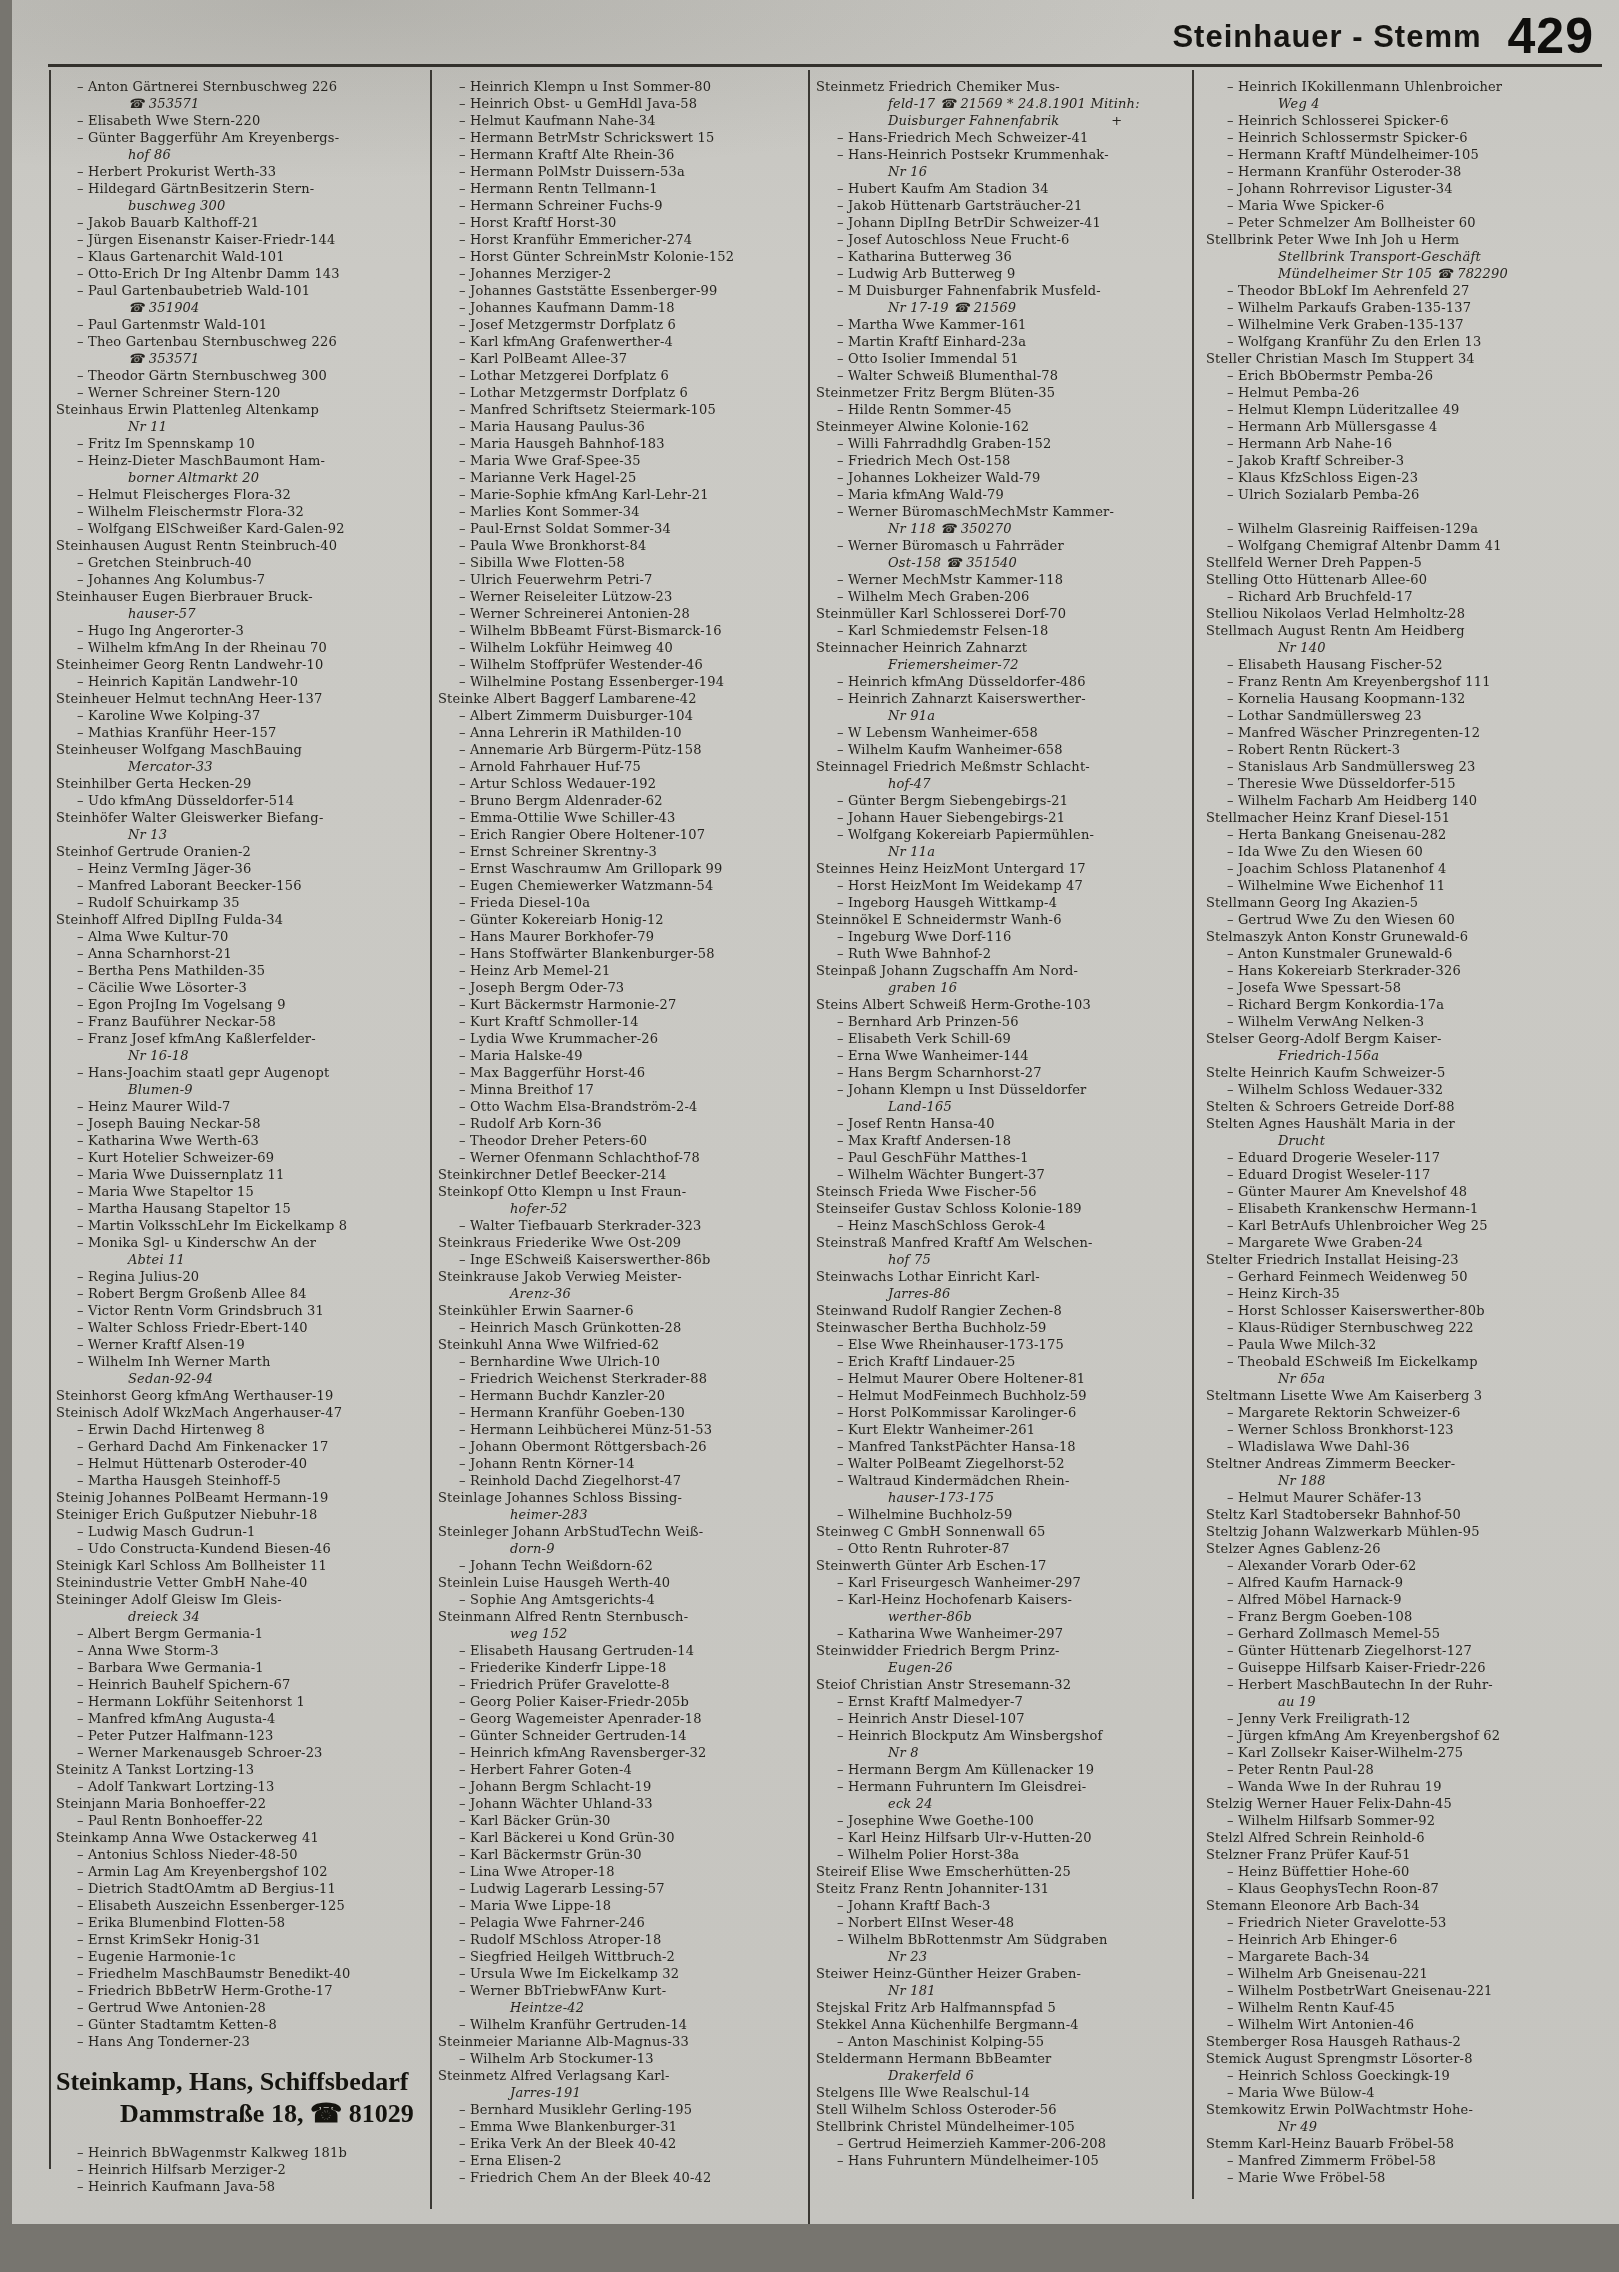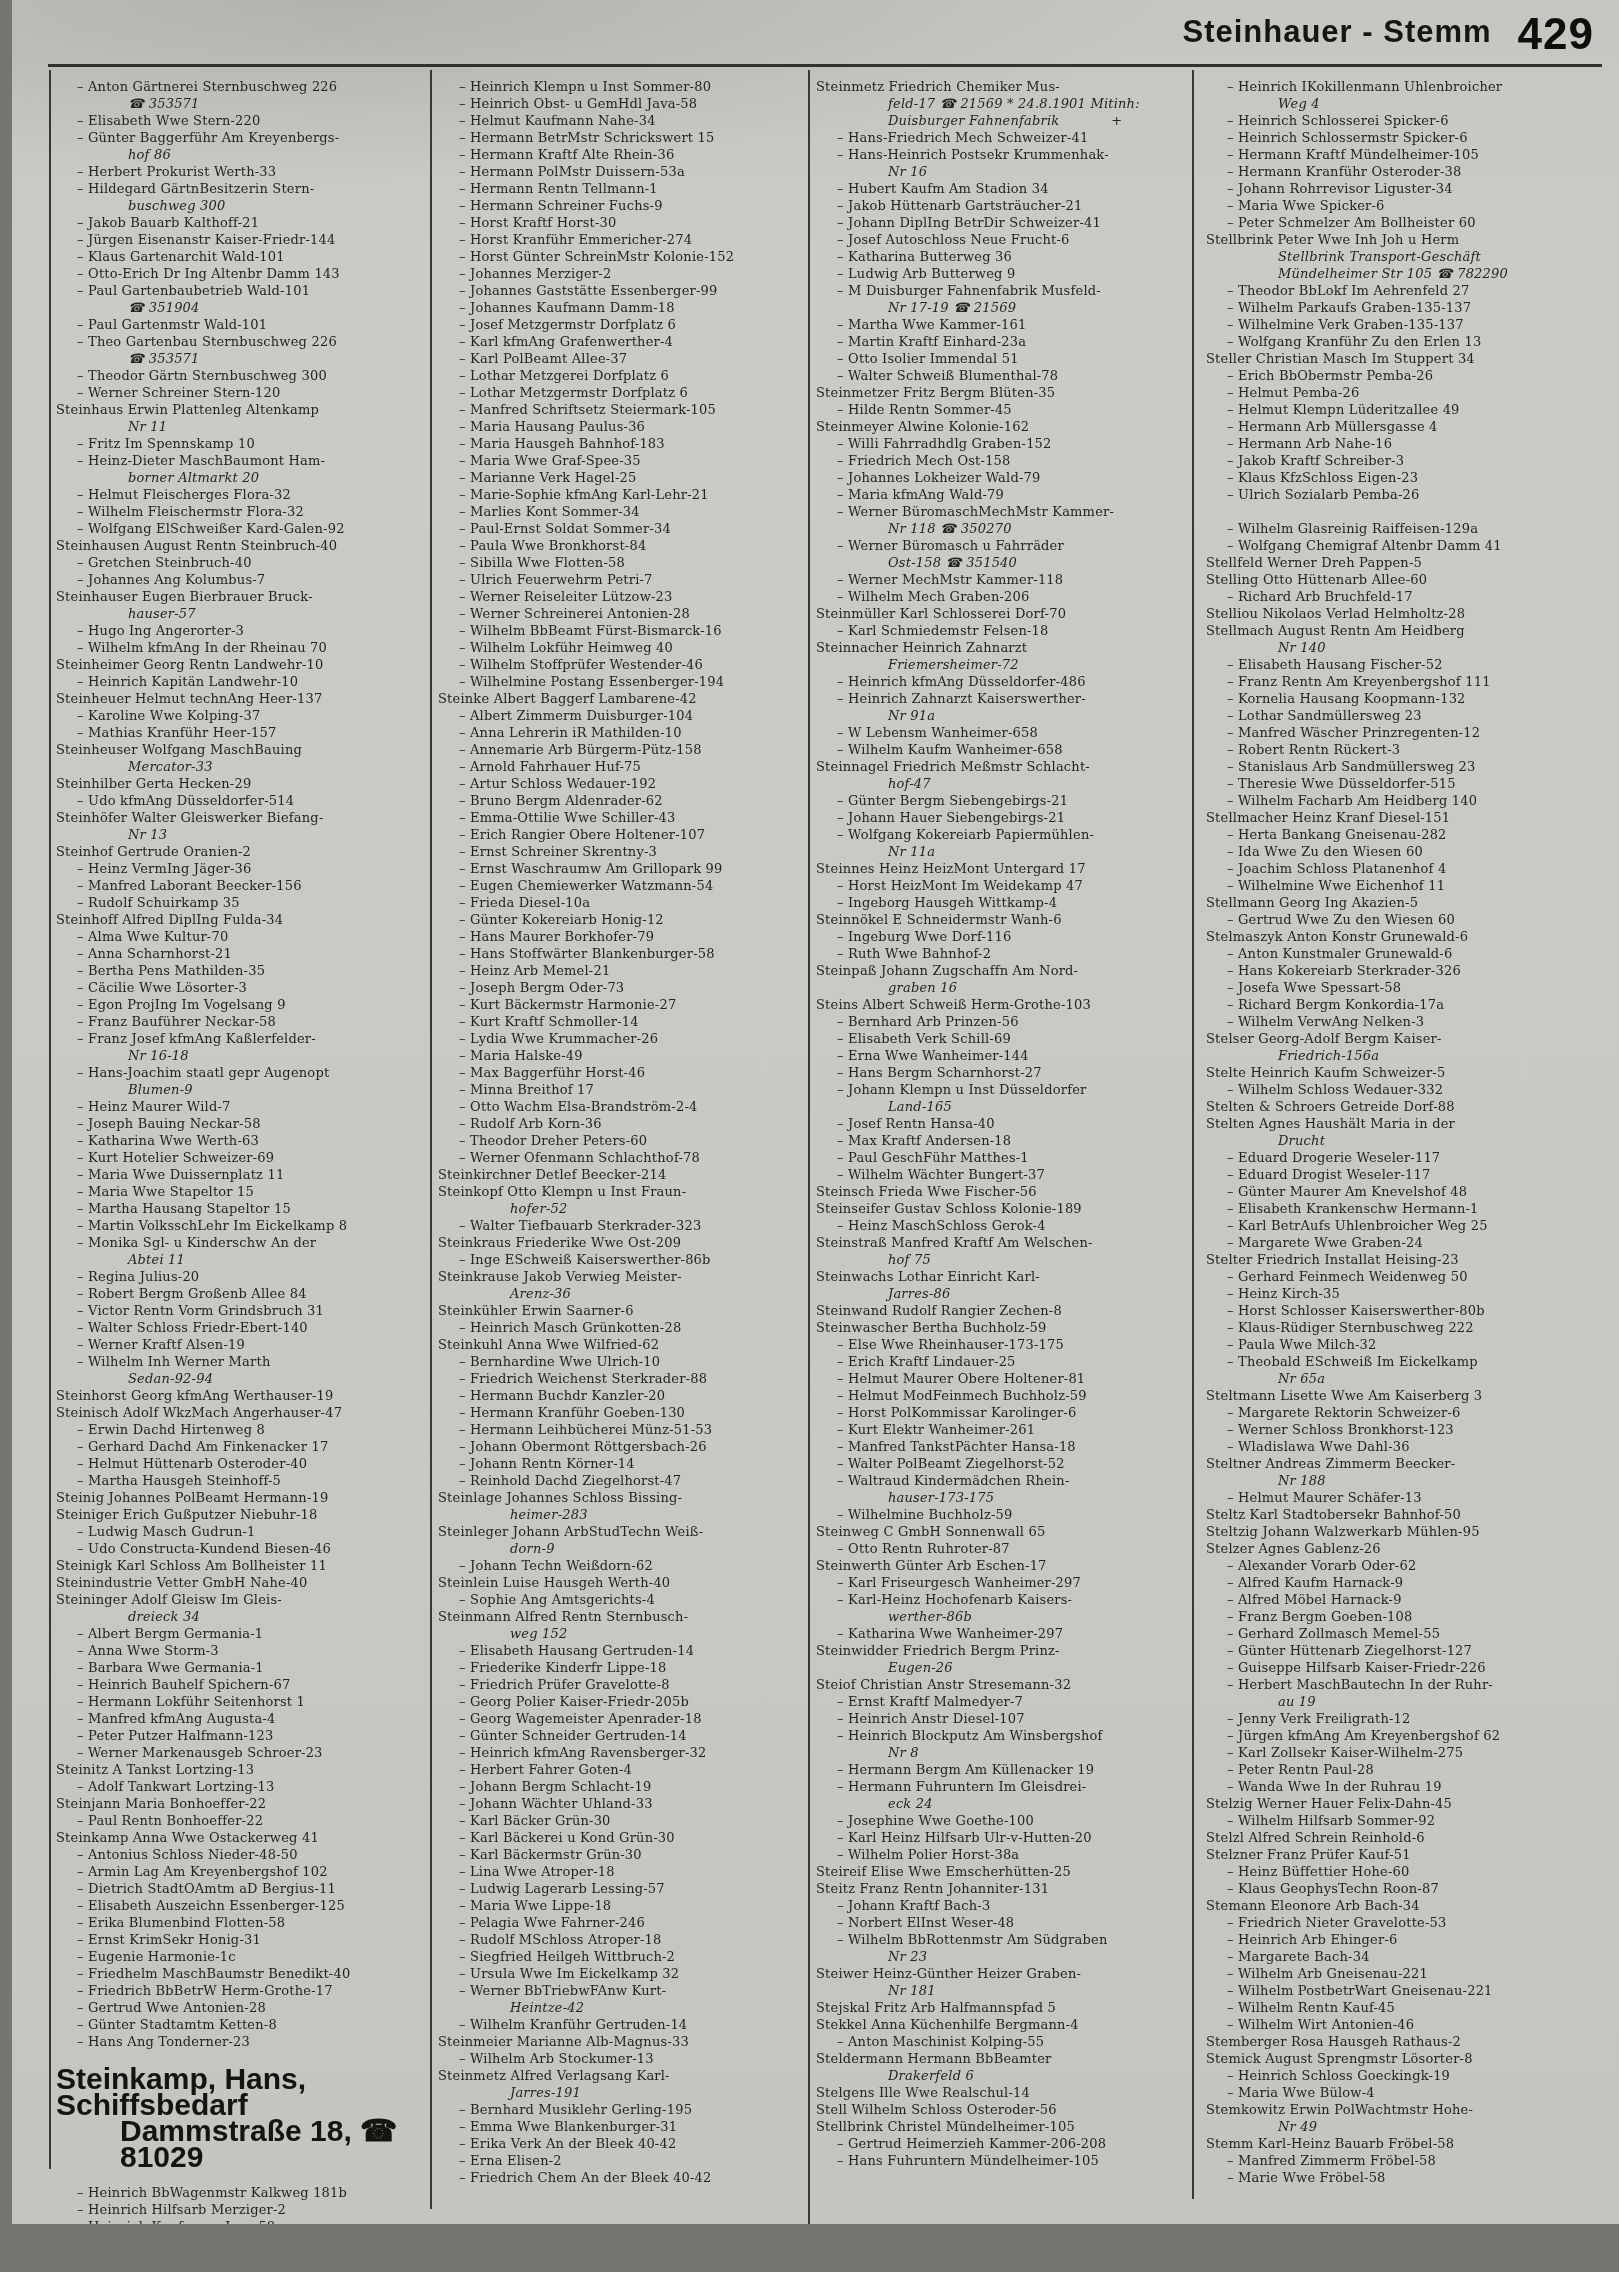--- a/index.html
+++ b/index.html
@@ -18,21 +18,21 @@
   .hdr{
     position:absolute;top:14px;right:38px;
     display:flex;align-items:flex-end;gap:26px;
     font-family:"Liberation Sans", sans-serif;
   }
   .hdr-title{
     font-size:31px;font-weight:700;letter-spacing:1px;color:#161512;
     padding-bottom:4px;
   }
   .hdr-page{
-    font-size:44px;font-weight:900;letter-spacing:1px;color:#0f0e0c;
+    font-size:50px;font-weight:900;letter-spacing:1px;color:#0f0e0c;
     line-height:0.9;
   }
   .rule-top{
     position:absolute;left:36px;right:30px;top:64px;height:3px;background:#33312c;
   }
   .vrule{position:absolute;top:70px;width:2px;background:#3a3833;}
   .vrule.r0{left:37px;height:2099px;}
   .vrule.r1{left:418px;height:2139px;}
   .vrule.r2{left:796px;height:2179px;}
   .vrule.r3{left:1180px;height:2129px;}
@@ -43,23 +43,23 @@
   .col.c0{left:44px;width:366px;}
   .col.c1{left:426px;width:362px;}
   .col.c2{left:804px;width:370px;}
   .col.c3{left:1194px;width:404px;}
   .ln{white-space:pre-wrap;}
   .ln.m{padding-left:0;}
   .ln.e{padding-left:21px;}
   .ln.c{padding-left:72px;font-style:italic;}
   .ln.g{height:17px;}
   .ln.a1,.ln.a2{
-    font-family:Liberation Sans, sans-serif;
+    font-family:Liberation Serif, serif;
     font-weight:700;color:#15140f;
-    font-size:30px;line-height:26px;letter-spacing:0px;
+    font-size:26px;line-height:32px;letter-spacing:0px;
   }
   .ln.a1{margin-top:16px;}
   .ln.a2{padding-left:64px;margin-bottom:14px;}
 </style>
 </head>
 <body>
 
 <div class="page">
   <div class="hdr">
     <span class="hdr-title">Steinhauer - Stemm</span>

